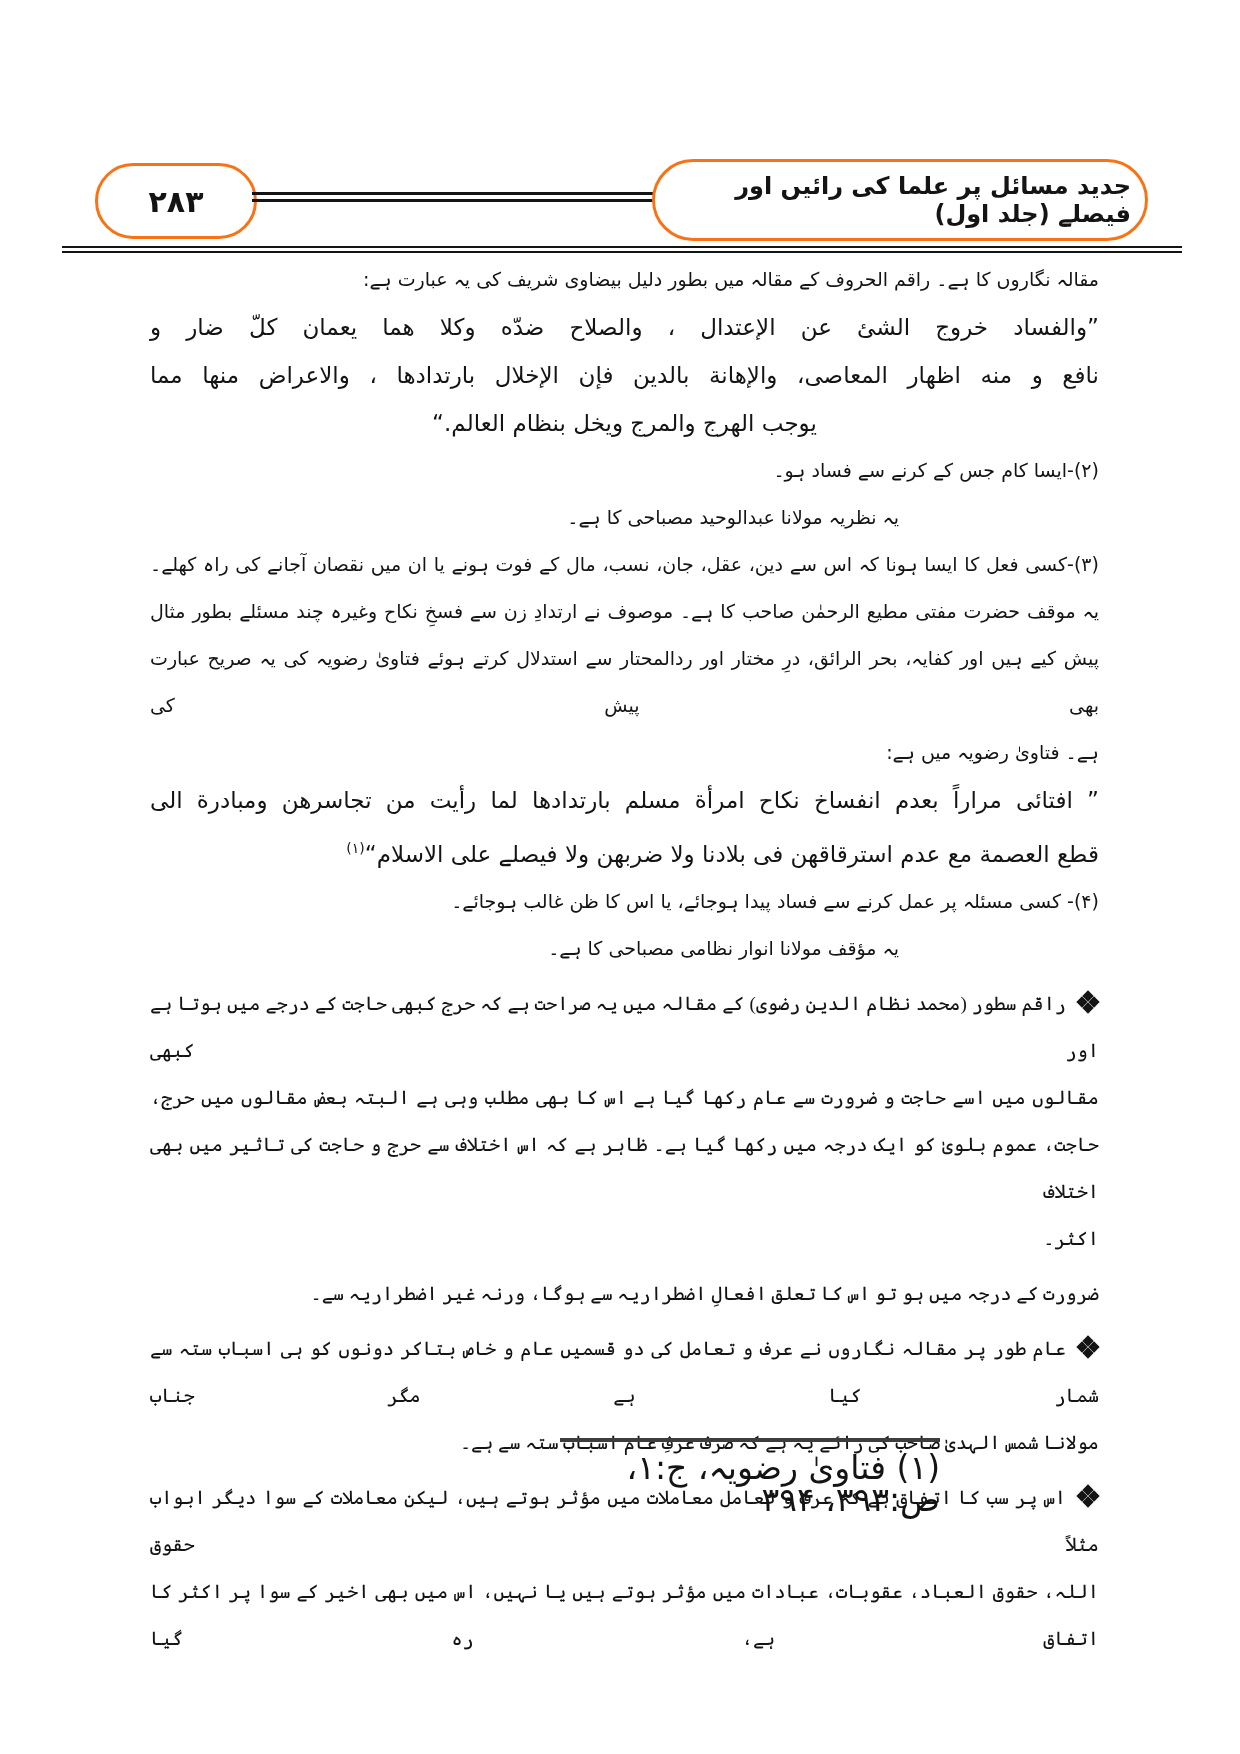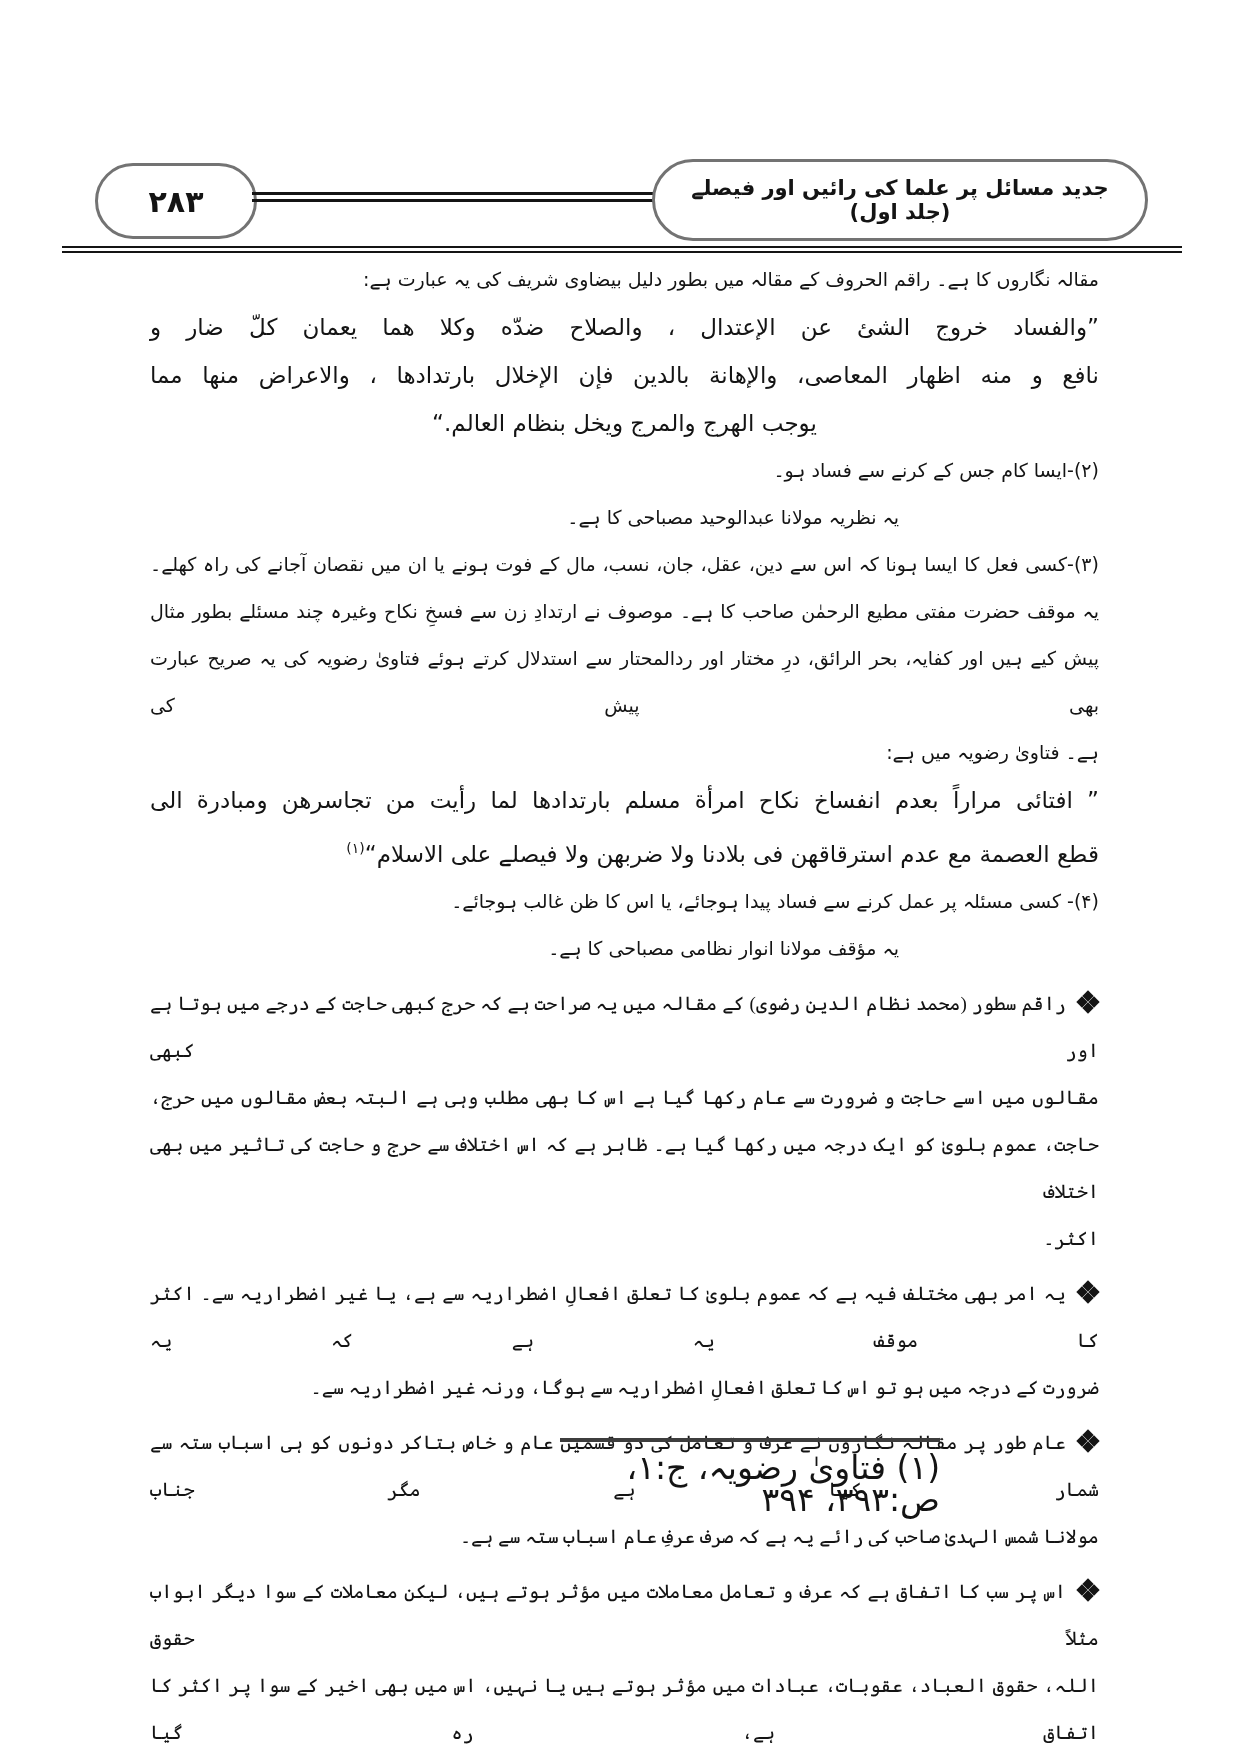--- a/index.html
+++ b/index.html
@@ -7,28 +7,28 @@
     position:relative;
     width:1240px;height:1754px;
     background:#ffffff;
     color:#141414;
     font-family:"DejaVu Sans", sans-serif;
     overflow:hidden;
   }
   
   .pill{
     position:absolute;
-    border:3px solid #737373;
+    border:3px solid #f97316;
     border-radius:44px;
     display:flex;align-items:center;justify-content:center;
     background:#fff;
     box-sizing:border-box;
   }
   .pill-left{left:95px;top:163px;width:162px;height:76px;font-size:30px;font-weight:bold;}
-  .pill-right{left:652px;top:159px;width:496px;height:82px;font-size:21px;font-weight:bold;direction:rtl;padding:0 14px;text-align:center;}
+  .pill-right{left:652px;top:159px;width:496px;height:82px;font-size:24px;font-weight:bold;direction:rtl;padding:0 14px;text-align:right;}
   .connector{
     position:absolute;left:252px;top:192px;width:404px;height:10px;
     border-top:3px solid #141414;border-bottom:3px solid #141414;box-sizing:border-box;
   }
   .header-rule{
     position:absolute;left:62px;right:58px;top:246px;height:7px;
     border-top:2px solid #141414;border-bottom:2px solid #141414;box-sizing:border-box;
   }
   
   .body-col{
@@ -97,21 +97,20 @@
     <div class="u r ind2">یہ مؤقف مولانا انوار نظامی مصباحی کا ہے۔</div>
 
     <div class="bullet-gap">
       <div class="u j"><span class="dicon"><i></i><i></i><i></i><i></i></span><span>راقم سطور (محمد نظام الدین رضوی) کے مقالہ میں یہ صراحت ہے کہ حرج کبھی حاجت کے درجے میں ہوتا ہے اور کبھی</span></div>
       <div class="u j">مقالوں میں اسے حاجت و ضرورت سے عام رکھا گیا ہے اس کا بھی مطلب وہی ہے البتہ بعض مقالوں میں حرج،</div>
       <div class="u j">حاجت، عموم بلویٰ کو ایک درجہ میں رکھا گیا ہے۔ ظاہر ہے کہ اس اختلاف سے حرج و حاجت کی تاثیر میں بھی اختلاف</div>
       <div class="u r">اکثر۔</div>
     </div>
 
     <div class="bullet-gap">
-      <div class="u j"><span class="dicon"><i></i><i></i><i></i><i></i></span><span>یہ امر بھی مختلف فیہ ہے کہ عموم بلویٰ کا تعلق افعالِ اضطراریہ سے ہے، یا غیر اضطراریہ سے۔ اکثر کا موقف یہ ہے کہ یہ</span></div>
       <div class="u r">ضرورت کے درجہ میں ہو تو اس کا تعلق افعالِ اضطراریہ سے ہوگا، ورنہ غیر اضطراریہ سے۔</div>
     </div>
 
     <div class="bullet-gap">
       <div class="u j"><span class="dicon"><i></i><i></i><i></i><i></i></span><span>عام طور پر مقالہ نگاروں نے عرف و تعامل کی دو قسمیں عام و خاص بتاکر دونوں کو ہی اسباب ستہ سے شمار کیا ہے مگر جناب</span></div>
       <div class="u r">مولانا شمس الہدیٰ صاحب کی رائے یہ ہے کہ صرف عرفِ عام اسباب ستہ سے ہے۔</div>
     </div>
 
     <div class="bullet-gap">
       <div class="u j"><span class="dicon"><i></i><i></i><i></i><i></i></span><span>اس پر سب کا اتفاق ہے کہ عرف و تعامل معاملات میں مؤثر ہوتے ہیں، لیکن معاملات کے سوا دیگر ابواب مثلاً حقوق</span></div>

